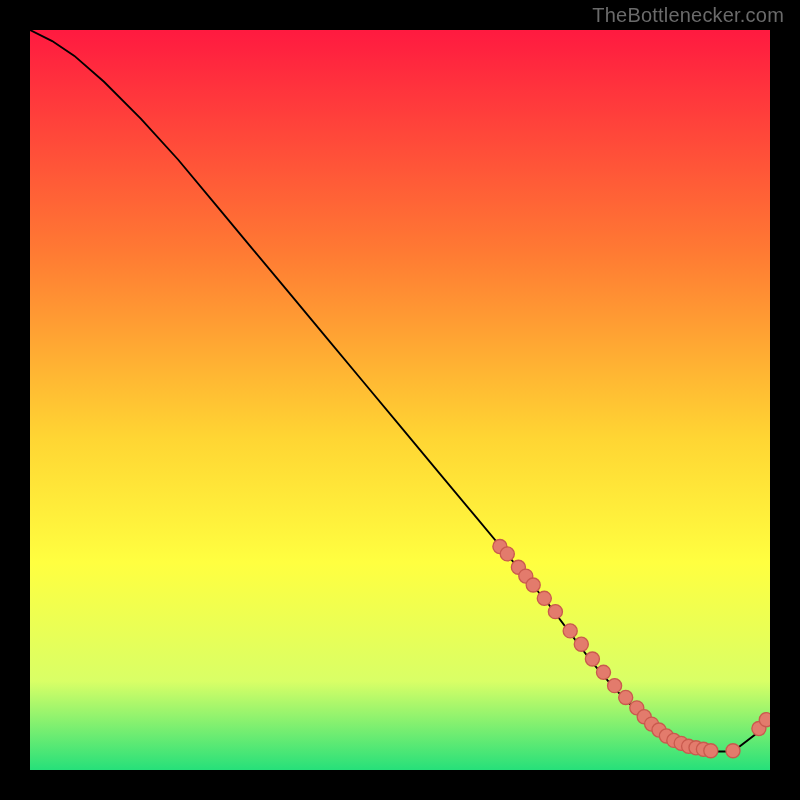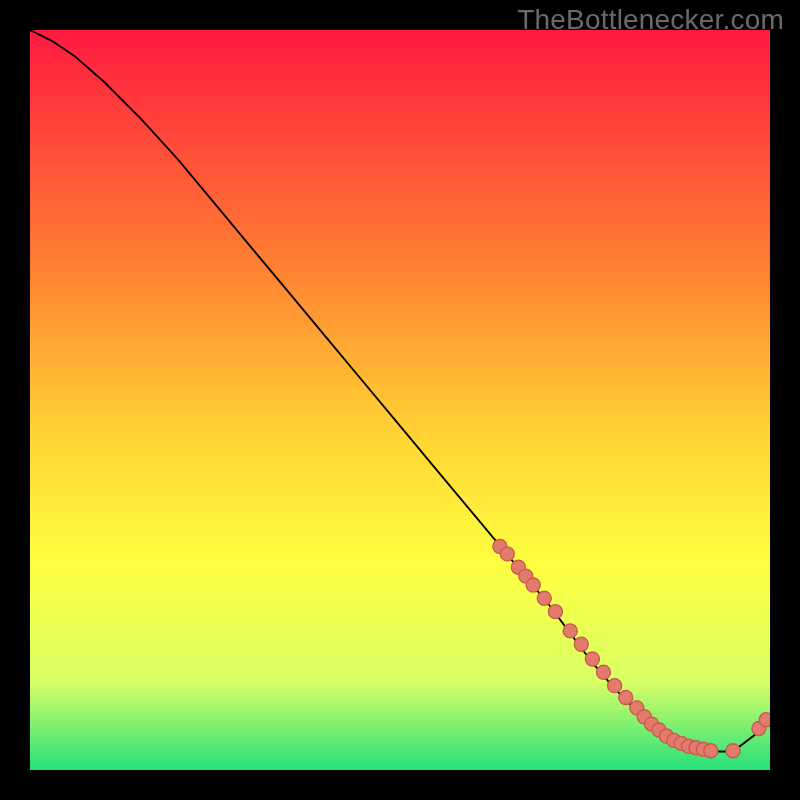--- a/index.html
+++ b/index.html
@@ -15,21 +15,21 @@
     position: relative;
     width: 800px;
     height: 800px;
     background: #000;
   }
   .attribution {
     position: absolute;
     top: 4px;
     right: 16px;
     color: #6a6a6a;
-    font-size: 28px;
+    font-size: 20px;
     font-weight: 500;
     letter-spacing: 0.2px;
   }
   .plot {
     position: absolute;
     left: 30px;
     top: 30px;
     width: 740px;
     height: 740px;
   }

